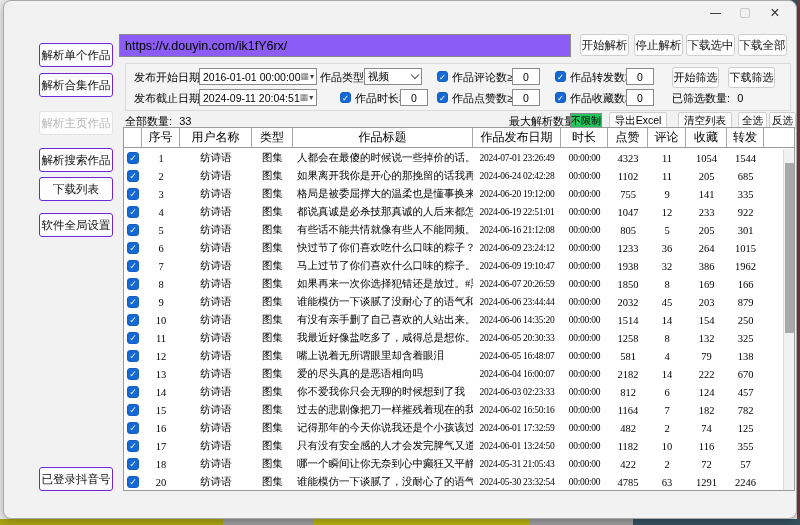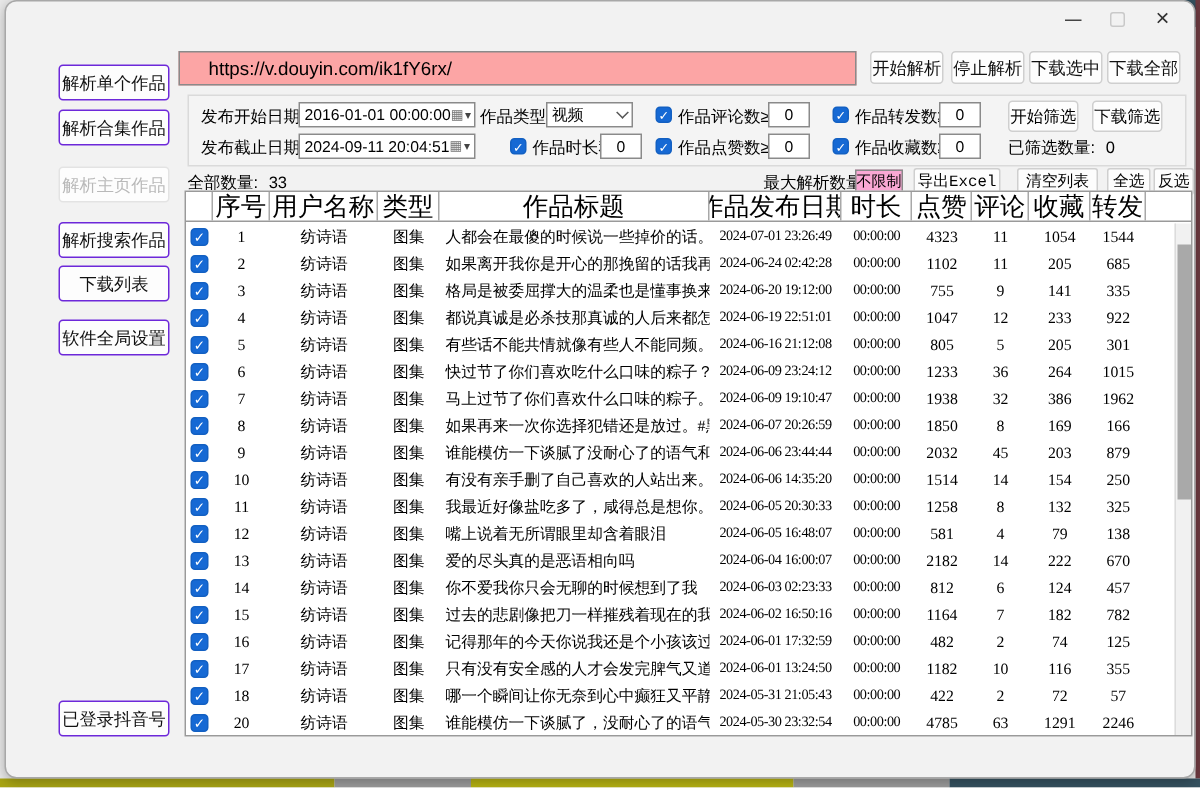--- a/index.html
+++ b/index.html
@@ -28,22 +28,22 @@
   .glyph-max { width:10px; height:10px; border:1.5px solid #c9c9c9; border-radius:2px; display:inline-block; }
   .glyph-close { font-size:16px; line-height:16px; color:#333; }
 
   
   .side-btn { position:absolute; left:35px; width:74px; height:24px; background:#fdfdfd;
               border:1px solid #6d28d9; border-radius:3px; font-size:11.5px; color:#111;
               display:flex; align-items:center; justify-content:center; }
   .side-btn.disabled { color:#b9b9b9; border-color:#e3e3e3; }
 
   
-  .url-input { position:absolute; left:115px; top:33px; width:452px; height:23px; background:#fca5a5;
-               border:1px solid #8a8a8a; font-size:12.5px; padding:0 19px; display:flex; align-items:center;
+  .url-input { position:absolute; left:115px; top:33px; width:452px; height:23px; background:#8b5cf6;
+               border:1px solid #8a8a8a; font-size:12.5px; padding:0 5px; display:flex; align-items:center;
                color:#000; white-space:nowrap; overflow:hidden;text-align:center; }
   .top-btn { position:absolute; top:33px; height:22px; width:49px; background:#fdfdfd;
              border:1px solid #cfcfcf; border-radius:3px; font-size:11.5px; color:#111;
              display:flex; align-items:center; justify-content:center; }
 
   
   .groupbox { position:absolute; left:121px; top:62px; width:666px; height:48px;
               border:1px solid #dadada; background:#f4f4f4; }
   .f { position:absolute; font-size:11px; color:#000; white-space:nowrap; }
   .frow1 { top:6px; } .frow2 { top:27px; }
@@ -59,30 +59,30 @@
   .numbox { width:28px; justify-content:center; }
   .cb { width:12px; height:12px; background:#1669d4; border:1px solid #1360c2; border-radius:3px;
         color:#fff; font-size:9px; line-height:11px; text-align:center; display:inline-block; }
   .cb-sm { width:11px; height:11px; line-height:10px; font-size:8.5px; }
   .filter-btn { position:absolute; height:21px; width:47px; background:#fdfdfd; border:1px solid #cfcfcf;
                 border-radius:3px; font-size:11px; display:flex; align-items:center; justify-content:center; }
 
   
   .stat { position:absolute; font-size:11px; color:#000; white-space:nowrap; }
   .mini-btn { position:absolute; top:111px; height:18px; background:#fdfdfd; border:1px solid #cfcfcf;
-              border-radius:2px; font-size:10.5px; display:flex; align-items:center; justify-content:center;font-family:Liberation Mono, monospace; }
-  .limitbox { position:absolute; top:112px; left:566px; width:32px; height:16px; background:#f9a8d4;
+              border-radius:2px; font-size:10.5px; display:flex; align-items:center; justify-content:center; }
+  .limitbox { position:absolute; top:112px; left:566px; width:32px; height:16px; background:#22c55e;
               border:1px solid #8a8a8a; font-size:10px; display:flex; align-items:center; justify-content:center; }
 
   
   .table { position:absolute; left:119px; top:126px; width:672px; height:364px; background:#fff;
            border:1px solid #9a9a9a; font-family:"Liberation Serif",serif; }
   .thead { display:grid; grid-template-columns:18px 38px 72px 41px 180px 88px 47px 40px 38px 41px 37px 1fr;
            height:20px; border-bottom:1px solid #9a9a9a; background:#fff; }
-  .thead > div { display:flex; align-items:center; justify-content:center; font-size:17px;
+  .thead > div { display:flex; align-items:center; justify-content:center; font-size:12px;
                  border-right:1px solid #a8a8a8; overflow:hidden; white-space:nowrap; }
   .thead > div:last-child { border-right:none; }
   .tbody { position:absolute; top:21px; left:0; right:11px; bottom:0; overflow:hidden; }
   .trow { display:grid; grid-template-columns:18px 38px 72px 41px 180px 88px 47px 40px 38px 41px 37px;
           height:18px; align-items:center; }
   .trow > div { font-size:10.5px; text-align:center; overflow:hidden; white-space:nowrap; }
   .c-title { text-align:left !important; padding-left:4px; }
   .c-date { font-size:9.5px !important; letter-spacing:-0.3px; }
   .c-cbwrap { display:flex; align-items:center; justify-content:center; }
 

